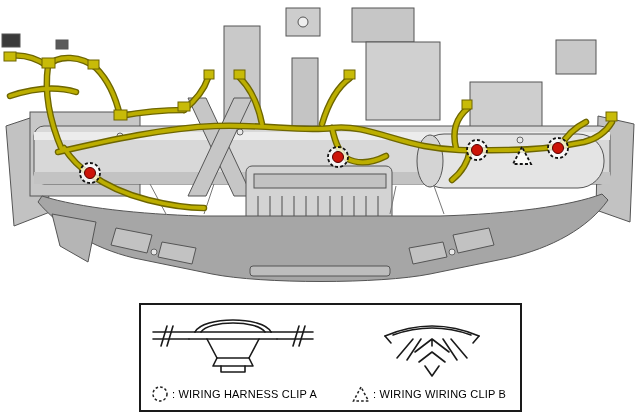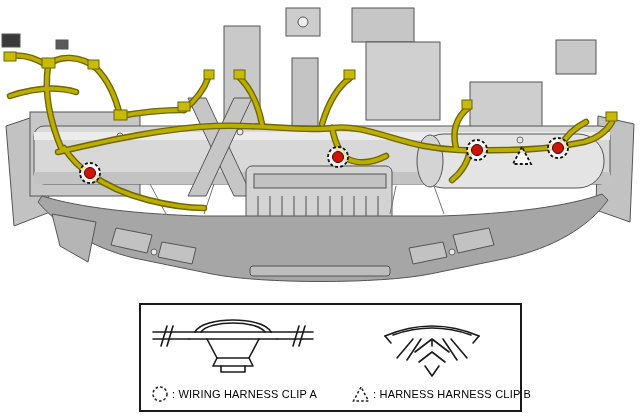--- a/index.html
+++ b/index.html
@@ -199,17 +199,17 @@
       <div class="legend-item">
         <svg width="18" height="18" viewBox="0 0 18 18">
           <circle cx="9" cy="9" r="7" fill="none" stroke="#222" stroke-width="1.5" stroke-dasharray="2.6 2.1"></circle>
         </svg>
         <span>: WIRING HARNESS CLIP A</span>
       </div>
       <div class="legend-item">
         <svg width="18" height="18" viewBox="0 0 18 18">
           <polygon points="9,2 1.5,16 16.5,16" fill="none" stroke="#222" stroke-width="1.5" stroke-dasharray="2.6 2.1"></polygon>
         </svg>
-        <span>: HARNESS HARNESS CLIP B</span>
+        <span>: WIRING WIRING CLIP B</span>
       </div>
     </div>
   </div>
 </div>
 
 </body></html>

